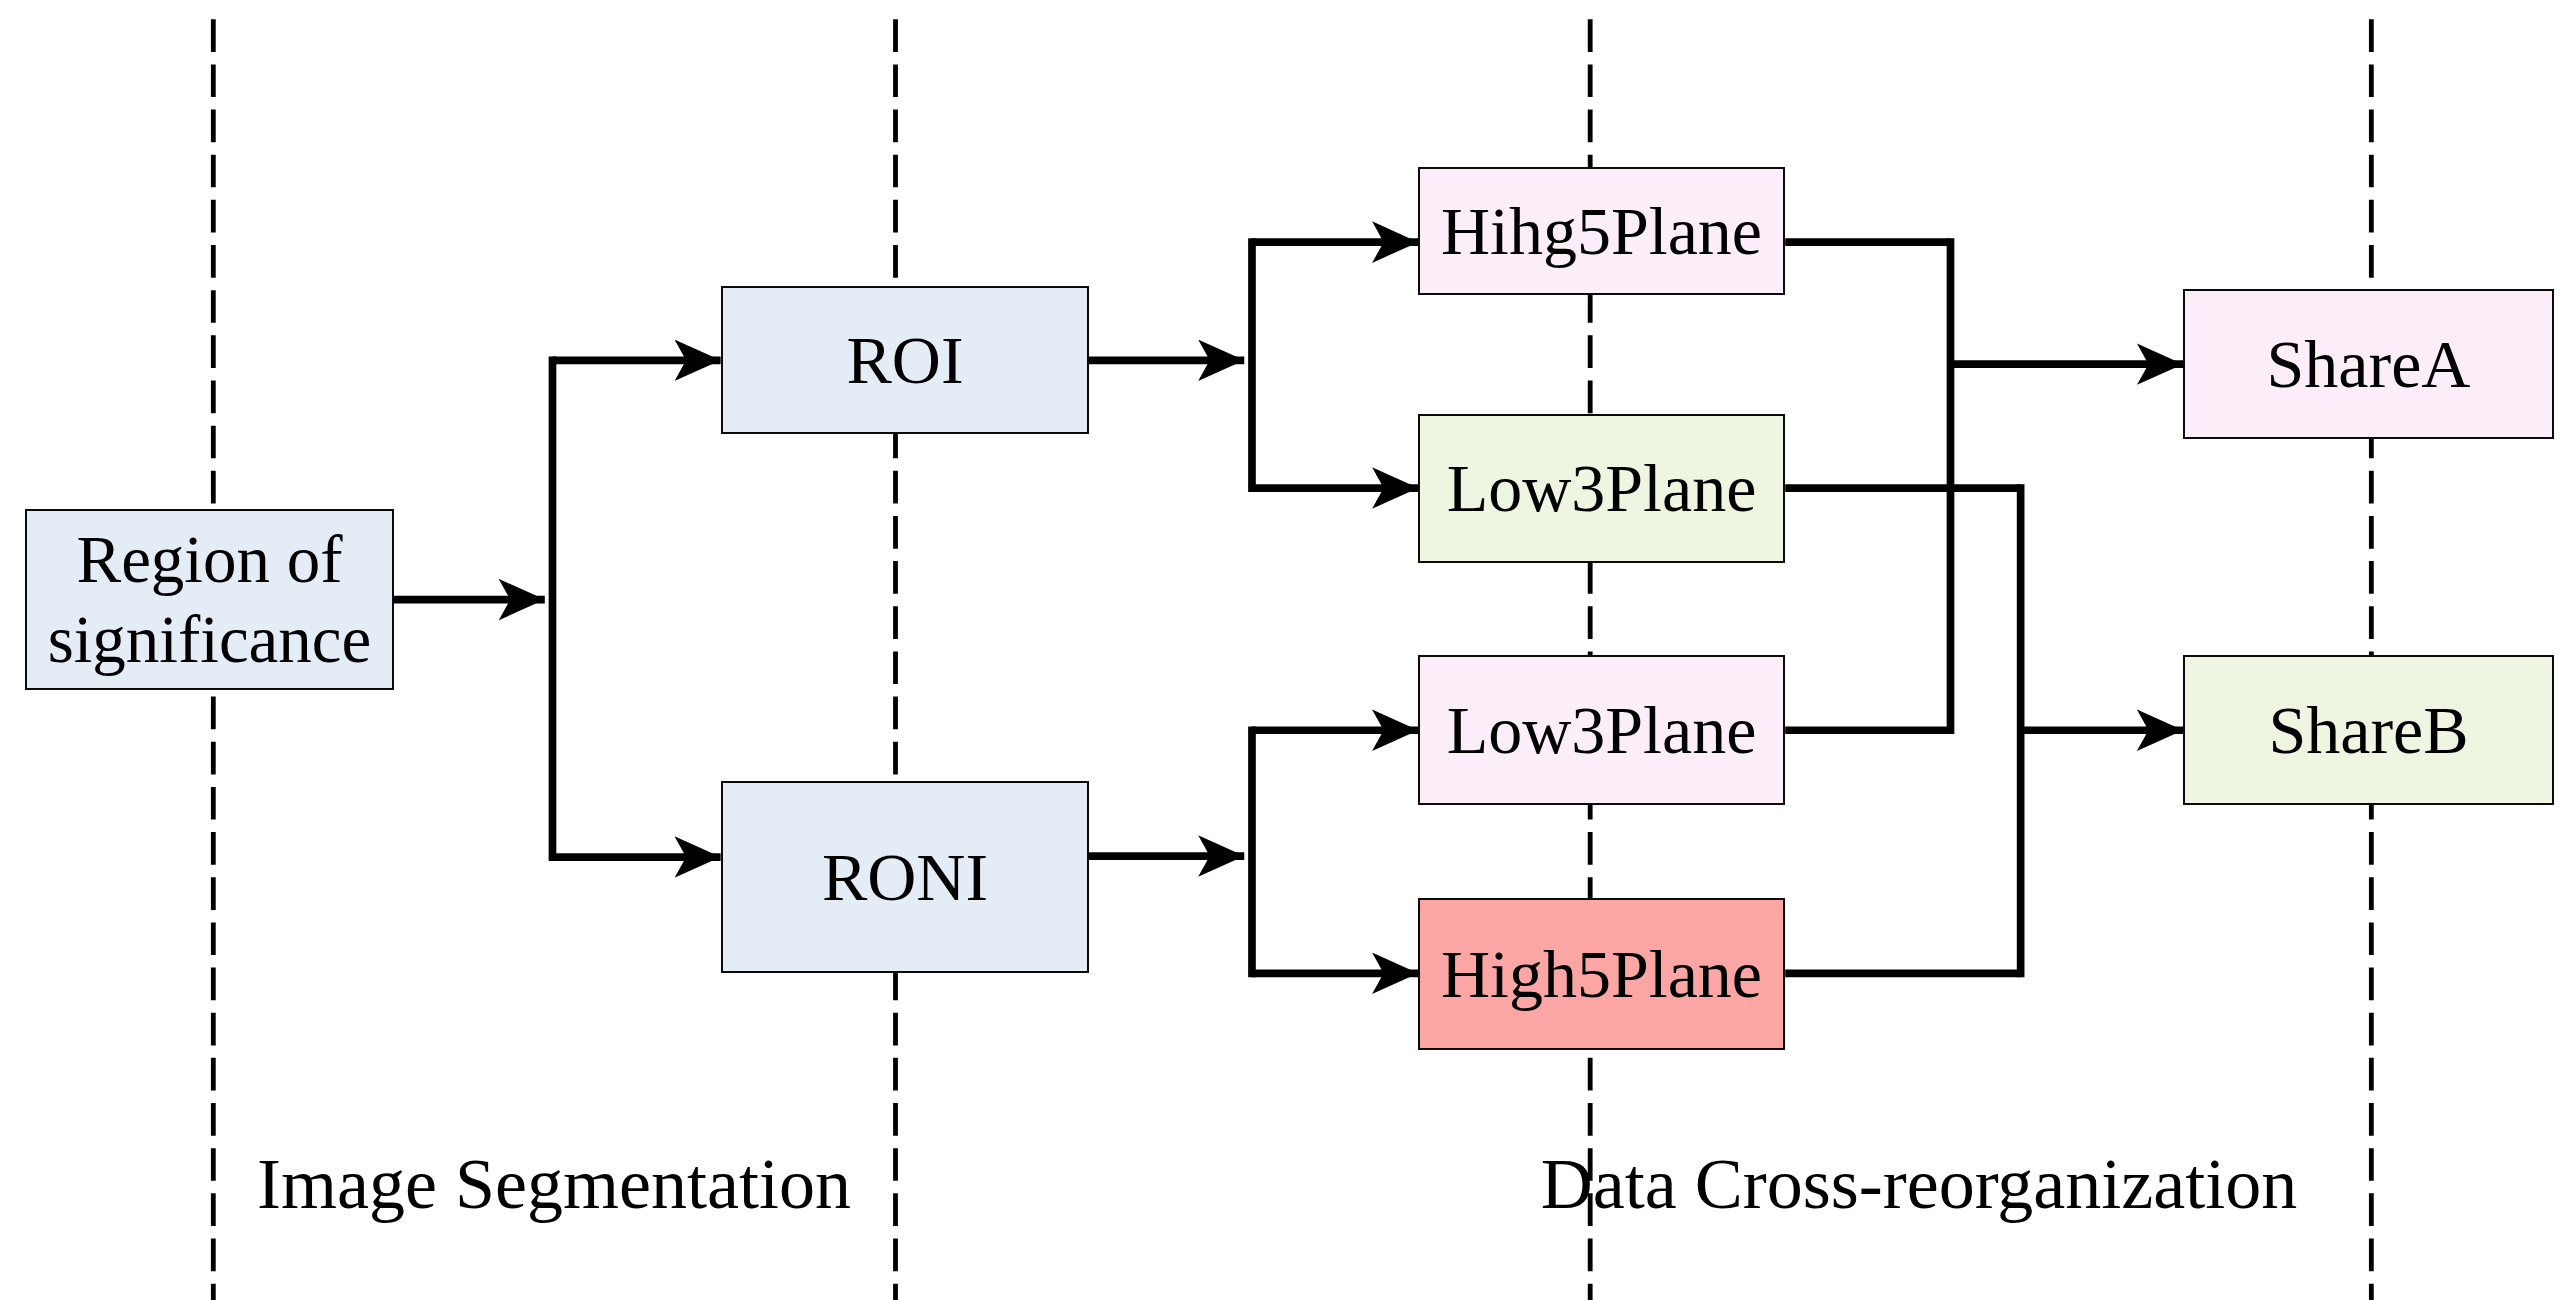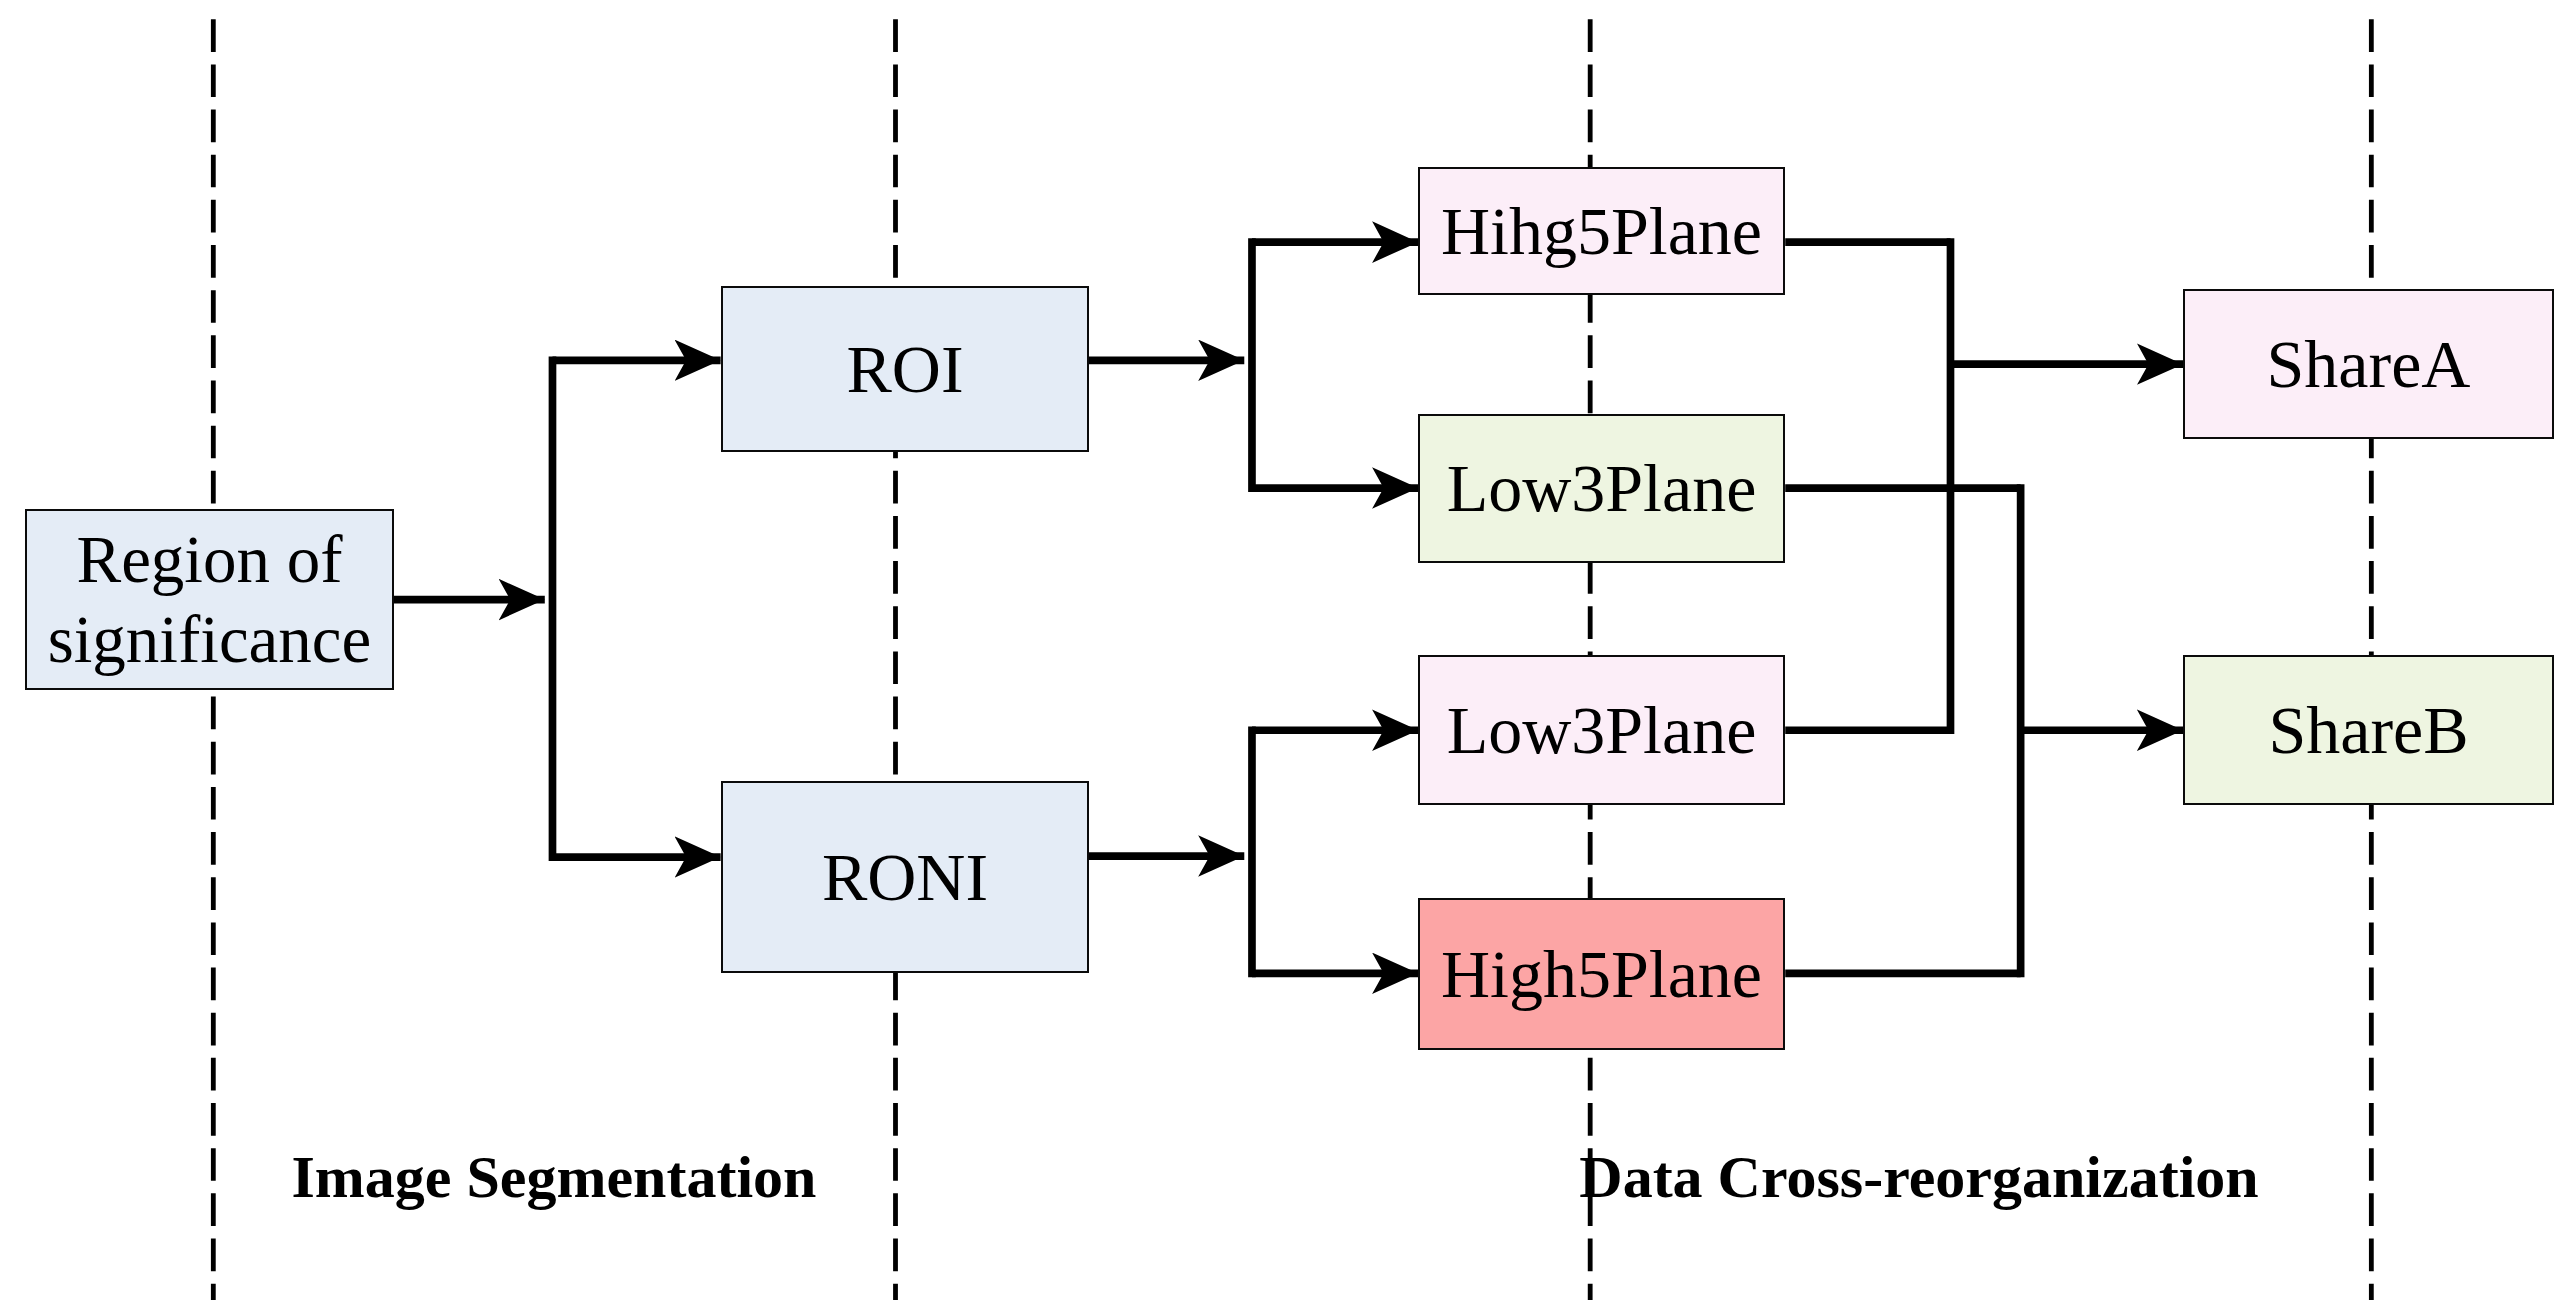--- a/index.html
+++ b/index.html
@@ -35,25 +35,24 @@
     line-height: 1.18;
   }
   .node.multiline {
     font-size: 67px;
     padding: 0 21px;
   }
   .stage-label {
     position: absolute;
     z-index: 2;
     color: #000000;
-    font-size: 60px;
+    font-size: 72px;
     text-align: center;
     white-space: nowrap;
     transform: translateX(-50%);
-    font-weight: bold;
   }
 </style>
 </head>
 <body>
 
 <div id="stage">
 
   <svg id="wires" width="2576" height="1300" viewBox="0 0 2681 1353">
     <defs>
       <marker id="arr" markerWidth="6.4" markerHeight="5.6" refX="6" refY="2.7" orient="auto" markerUnits="strokeWidth">
@@ -92,21 +91,21 @@
 
       <path d="M1858,508 L2103,508"></path>
       <path d="M2103,508 L2103,1013" stroke-linecap="square"></path>
       <path d="M1858,1013 L2103,1013"></path>
       <path d="M2103,760 L2272,760" marker-end="url(#arr)"></path>
     </g>
   </svg>
 
   <div class="node multiline" style="left: 25px; top: 509px; width: 369px; height: 181px; background: rgb(228, 236, 246);">Region of significance</div>
 
-  <div class="node" style="left: 721px; top: 286px; width: 368px; height: 166px; background: rgb(228, 236, 246);">ROI</div>
+  <div class="node" style="left: 721px; top: 286px; width: 368px; height: 148px; background: rgb(228, 236, 246);">ROI</div>
 
   <div class="node" style="left: 721px; top: 781px; width: 368px; height: 192px; background: rgb(228, 236, 246);">RONI</div>
 
   <div class="node" style="left: 1418px; top: 167px; width: 367px; height: 128px; background: rgb(252, 238, 248);">Hihg5Plane</div>
 
   <div class="node" style="left: 1418px; top: 414px; width: 367px; height: 149px; background: rgb(238, 245, 225);">Low3Plane</div>
 
   <div class="node" style="left: 1418px; top: 655px; width: 367px; height: 150px; background: rgb(252, 238, 248);">Low3Plane</div>
 
   <div class="node" style="left: 1418px; top: 898px; width: 367px; height: 152px; background: #fca5a5;">High5Plane</div>

